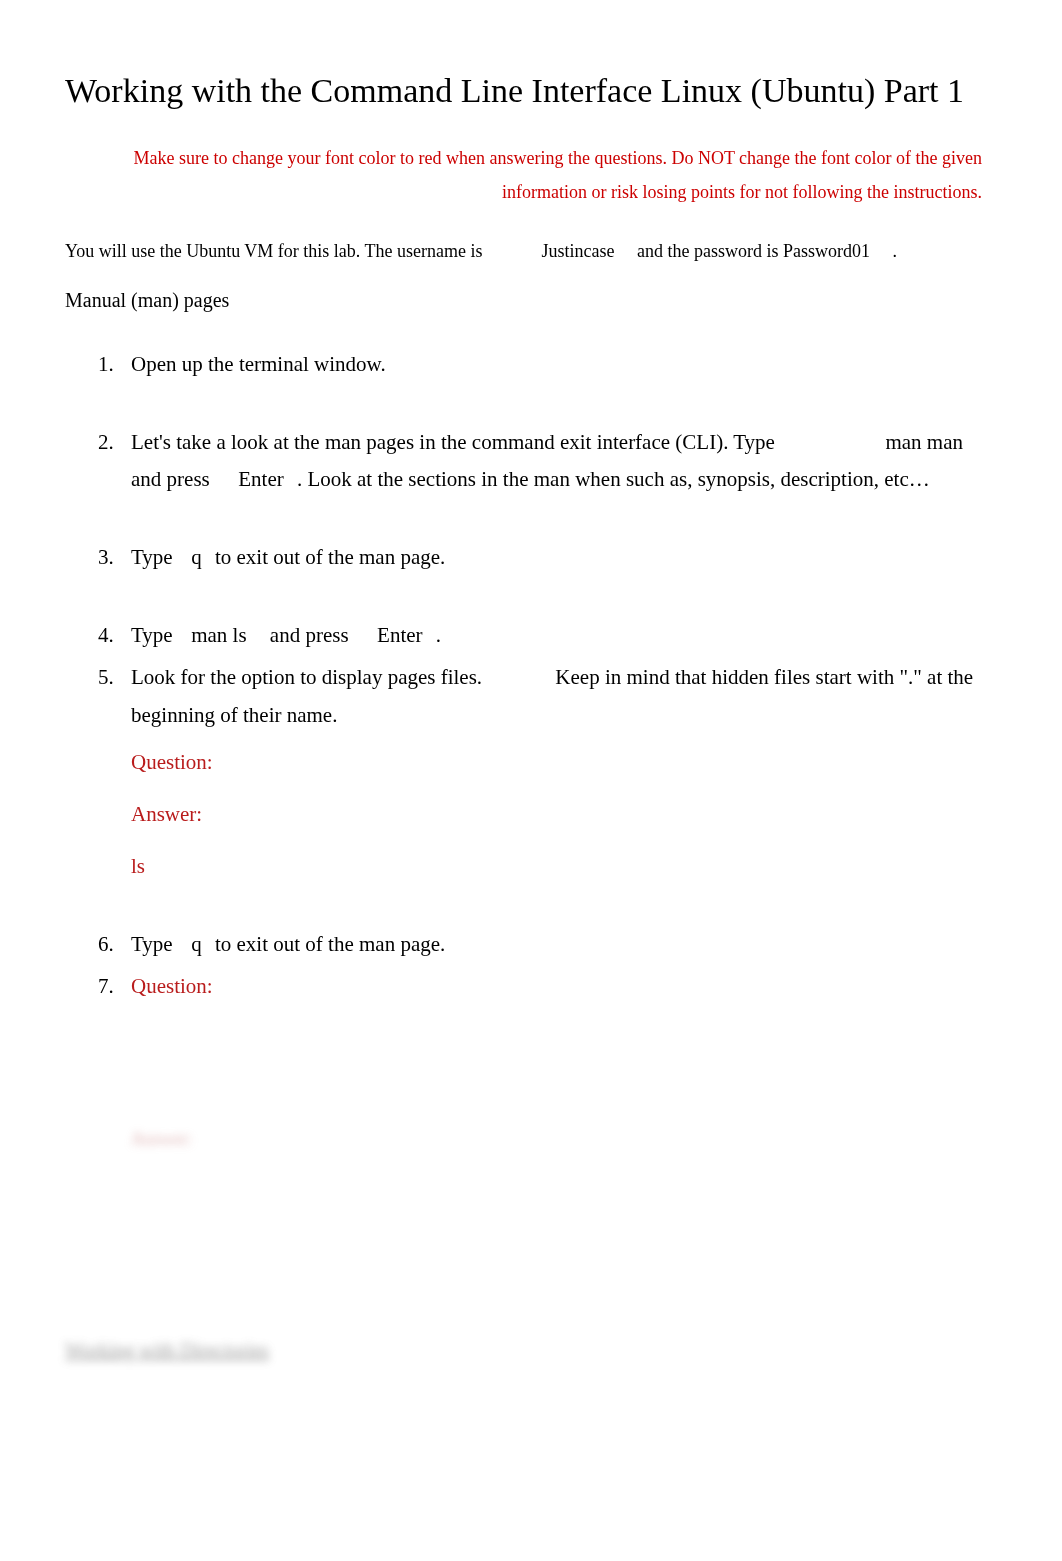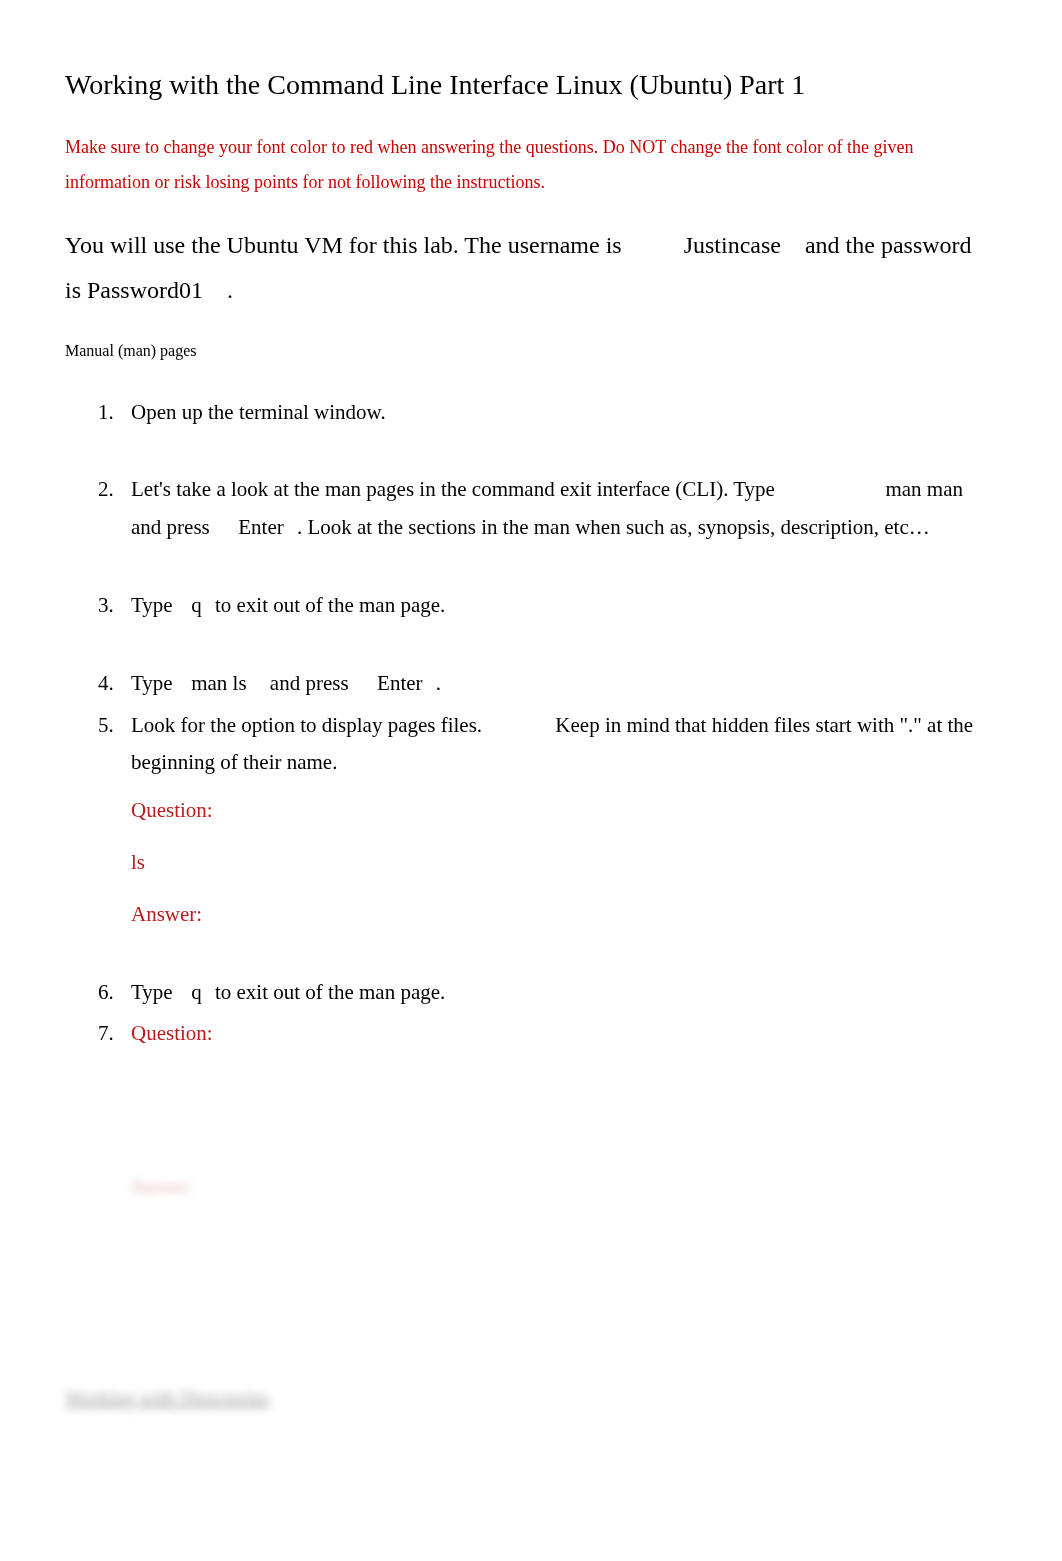--- a/index.html
+++ b/index.html
@@ -5,38 +5,39 @@
     * { box-sizing: border-box; margin: 0; padding: 0; }
     body {
       background: #ffffff;
       font-family: "Times New Roman", Times, serif;
       color: #000000;
       width: 1062px;
       padding: 60px 80px 200px 65px;
       line-height: 1.6;
     }
     h1 {
-      font-size: 28px;
+      font-size: 34px;
       font-weight: normal;
       line-height: 1.8;
       margin-bottom: 20px;
     }
     .warning {
       color: #cc0000;
       font-size: 18px;
       line-height: 1.9;
       margin-bottom: 24px;
+      text-align: right;
     }
     .intro {
-      font-size: 24px;
+      font-size: 18px;
       line-height: 1.9;
-      margin-bottom: 24px;
+      margin-bottom: 16px;
     }
     .section-heading {
-      font-size: 16px;
+      font-size: 20px;
       margin-bottom: 30px;
     }
     ol.main-list {
       list-style: none;
       counter-reset: item;
       padding-left: 33px;
     }
     ol.main-list > li {
       counter-increment: item;
       position: relative;
@@ -121,22 +122,22 @@
     <span> and press </span><span class="gap-sm"></span>
     <span>Enter</span><span class="gap-xs"></span>
     <span>.</span>
   </li>
 
   <li>
     <span>Look for the option to display pages files.</span><span class="gap"></span><span class="gap-sm"></span>
     <span>Keep in mind that hidden files start with "." at the beginning of their name.</span>
     <div class="q-block">
       <div class="red">Question:</div>
+      <div class="red">Answer:</div>
       <div class="red">ls</div>
-      <div class="red">Answer:</div>
     </div>
   </li>
 
   <li class="tight">
     <span>Type </span><span class="gap-xs"></span>
     <span>q</span><span class="gap-xs"></span>
     <span> to exit out of the man page.</span>
   </li>
 
   <li>

